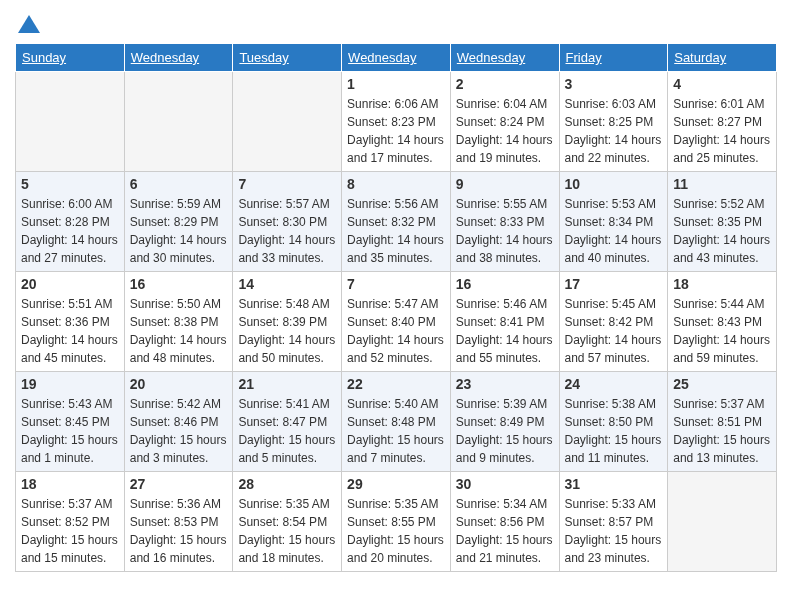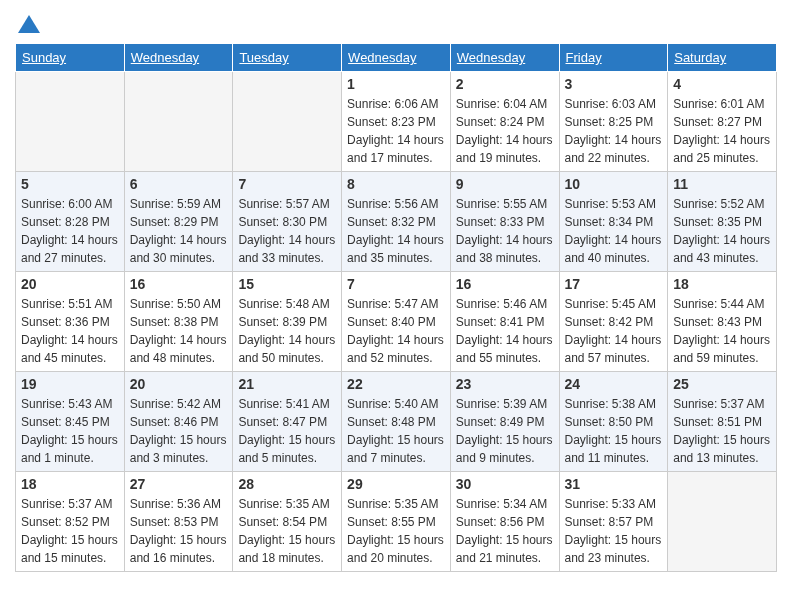--- a/index.html
+++ b/index.html
@@ -174,21 +174,21 @@
       <tr>
         <td>
           <span class="day-number">20</span>
           <div class="day-info">Sunrise: 5:51 AM<br>Sunset: 8:36 PM<br>Daylight: 14 hours and 45 minutes.</div>
         </td>
         <td>
           <span class="day-number">16</span>
           <div class="day-info">Sunrise: 5:50 AM<br>Sunset: 8:38 PM<br>Daylight: 14 hours and 48 minutes.</div>
         </td>
         <td>
-          <span class="day-number">15</span>
+          <span class="day-number">14</span>
           <div class="day-info">Sunrise: 5:48 AM<br>Sunset: 8:39 PM<br>Daylight: 14 hours and 50 minutes.</div>
         </td>
         <td>
           <span class="day-number">7</span>
           <div class="day-info">Sunrise: 5:47 AM<br>Sunset: 8:40 PM<br>Daylight: 14 hours and 52 minutes.</div>
         </td>
         <td>
           <span class="day-number">16</span>
           <div class="day-info">Sunrise: 5:46 AM<br>Sunset: 8:41 PM<br>Daylight: 14 hours and 55 minutes.</div>
         </td>

